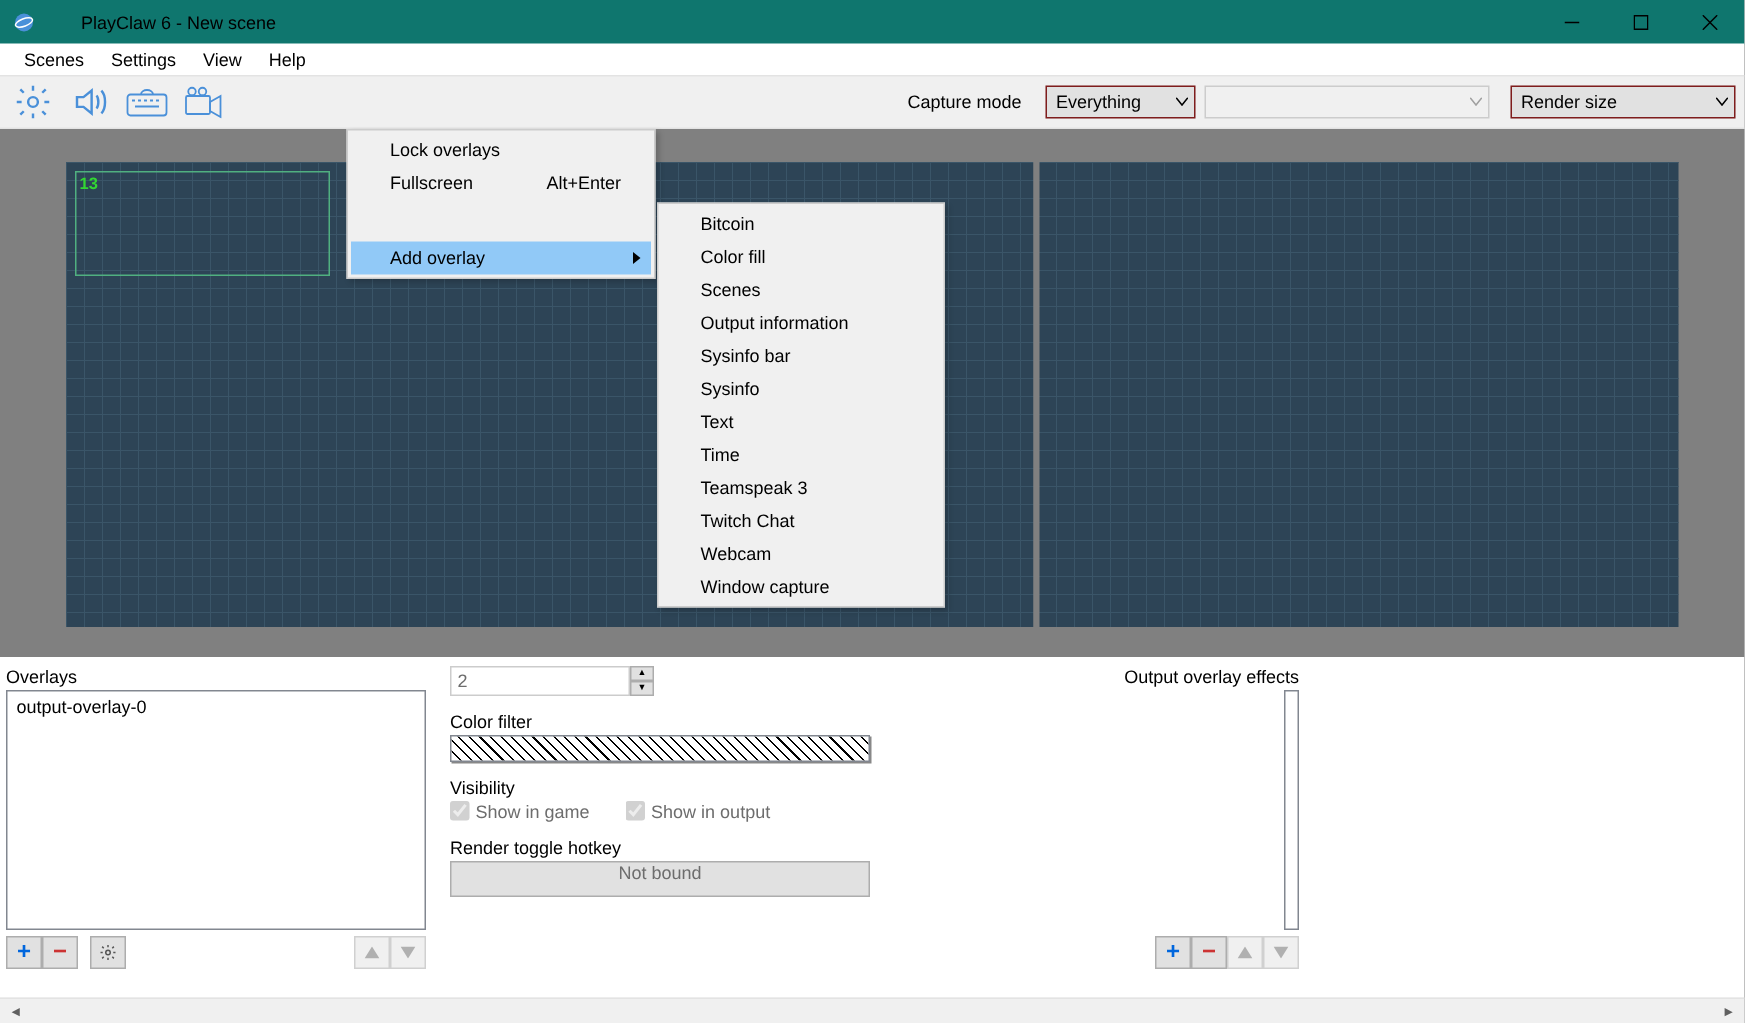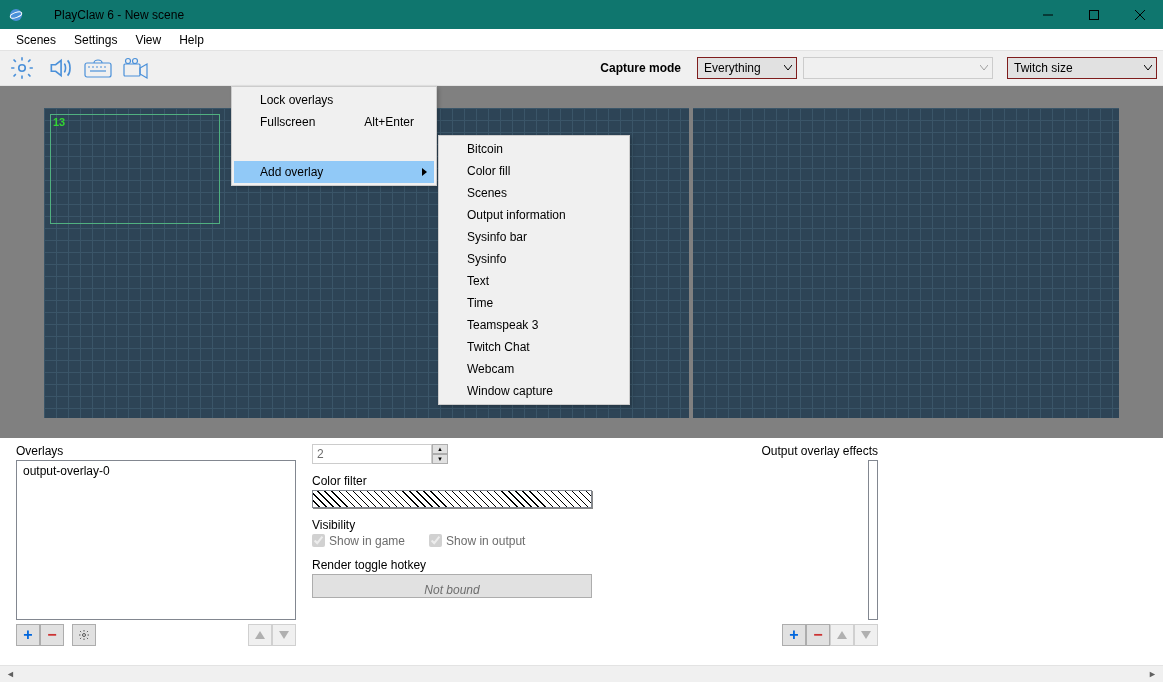--- a/index.html
+++ b/index.html
@@ -14,46 +14,46 @@
 
 
 .menubar { height: 20px; display: flex; align-items: center; padding: 0 8px; gap: 2px; }
 .menubar .menu-item { padding: 2px 8px; }
 
 
 .toolbar { height: 36px; background: #f0f0f0; border-top: 1px solid #e3e3e3; border-bottom: 1px solid #e3e3e3; display: flex; align-items: center; padding: 0 6px; }
 .toolbar .tool-icon { width: 32px; height: 28px; display: flex; align-items: center; justify-content: center; margin-right: 6px; }
 .toolbar-spacer { flex: 1; }
 .capture-group { display: flex; align-items: center; gap: 6px; }
-.capture-label { padding: 4px 10px; background: #f0f0f0; font-weight: bold; }
+.capture-label { padding: 4px 10px; background: #f0f0f0; }
 .dropdown { height: 22px; border: 1px solid #7f1d1d; background: #e1e1e1; display: flex; align-items: center; padding: 0 4px 0 6px; position: relative; }
 .dropdown .dd-text { flex: 1; }
 .dropdown .dd-arrow { margin-left: 6px; }
 .dropdown.disabled { color: #6d6d6d; background: #f0f0f0; border-color: #cccccc; }
 
 
 .main-area { height: 352px; background: #808080; display: flex; justify-content: center; padding-top: 0; position: relative; }
 .canvas-wrap { width: 100%; height: 100%; display: flex; justify-content: center; }
 .canvas { margin-top: 22px; width: 1075px; height: 310px; background: #2d4456; position: relative;
   background-image: linear-gradient(#3a5568 1px, transparent 1px), linear-gradient(90deg, #3a5568 1px, transparent 1px);
   background-size: 12px 12px; }
-.overlay-box { position: absolute; left: 6px; top: 6px; width: 170px; height: 110px; border: 1px solid #50b080; }
+.overlay-box { position: absolute; left: 6px; top: 6px; width: 170px; height: 70px; border: 1px solid #50b080; }
 .overlay-box .ov-label { color: #33d633; font-weight: bold; font-size: 11px; padding: 0 2px; }
 
 
 .ctxmenu { position: absolute; background: #f0f0f0; border: 1px solid #cccccc; box-shadow: 2px 2px 4px rgba(0,0,0,0.2); z-index: 100; padding: 2px; }
 .ctxmenu .mi { height: 22px; display: flex; align-items: center; padding: 0 20px 0 26px; white-space: nowrap; position: relative; }
 .ctxmenu .mi.highlight { background: #91c9f7; margin-top: 28px; }
 .ctxmenu .mi .shortcut { margin-left: auto; padding-left: 20px; }
 .ctxmenu .mi .sub-arrow { position: absolute; right: 6px; }
 .menu1 { left: 231px; top: 86px; width: 206px; }
 .menu2 { left: 438px; top: 135px; width: 192px; }
 
 
-.bottom { display: flex; padding: 6px 16px; gap: 16px; height: 214px; }
+.bottom { display: flex; padding: 6px 4px; gap: 16px; height: 214px; }
 .panel { display: flex; flex-direction: column; }
 .panel .plabel { margin-bottom: 2px; color: #000; }
 .panel-left { width: 280px; }
 .panel-mid { width: 280px; }
 .panel-right { width: 270px; align-items: flex-end; }
 
 .listbox { flex: 1; border: 1px solid #828790; background: #fff; padding: 2px 4px; }
 .listbox .item { padding: 1px 2px; }
 
 .btnrow { display: flex; margin-top: 4px; gap: 0; align-items: center; }
@@ -66,21 +66,21 @@
 .spinner { display: flex; align-items: center; }
 .spinner input { width: 120px; height: 20px; border: 1px solid #cccccc; background: #fff; padding: 0 4px; color: #6d6d6d; }
 .spinner .spinbtns { display: flex; flex-direction: column; }
 .spinner .sb { width: 16px; height: 10px; border: 1px solid #adadad; background: #e1e1e1; font-size: 6px; display: flex; align-items: center; justify-content: center; }
 
 .section { margin-bottom: 10px; }
 .colorfilter-box { height: 18px; border: 1px solid #828790; background: repeating-linear-gradient(45deg, #fff, #fff 4px, #000 4px, #000 5px); box-shadow: 1px 1px 0 #888; }
 .checkbox-row { display: flex; gap: 24px; }
 .cb { display: flex; align-items: flex-start; gap: 4px; color: #6d6d6d; }
 .cb input { accent-color: #888; }
-.hotkey-box { height: 24px; border: 1px solid #adadad; background: #e1e1e1; display: flex; align-items: flex-end; justify-content: center; color: #6d6d6d; font-style: italic; }
+.hotkey-box { height: 24px; border: 1px solid #adadad; background: #e1e1e1; display: flex; align-items: flex-start; justify-content: center; color: #6d6d6d; }
 
 
 .hscroll { position: absolute; left: 0; right: 0; bottom: 0; height: 17px; background: #f0f0f0; border-top: 1px solid #e3e3e3; display: flex; align-items: center; justify-content: space-between; padding: 0 2px; }
 .hscroll .arrow { color: #606060; font-size: 9px; padding: 0 4px; }
 
 svg { display: block; }
 </style>
 </head>
 <body>
 
@@ -173,21 +173,21 @@
     </div>
     <div class="dropdown disabled" style="width:190px">
       <span class="dd-text"></span>
       <span class="dd-arrow">
           <svg width="8" height="6">
             <path d="M0 0 L4 5 L8 0" fill="none" stroke="#a0a0a0"></path>
           </svg>
         </span>
     </div>
     <div class="dropdown" style="width:150px; margin-left:8px">
-      <span class="dd-text">Twitch size</span>
+      <span class="dd-text">Render size</span>
       <span class="dd-arrow">
           <svg width="8" height="6">
             <path d="M0 0 L4 5 L8 0" fill="none" stroke="#000"></path>
           </svg>
         </span>
     </div>
   </div>
 </div>
 
 <div class="main-area">

